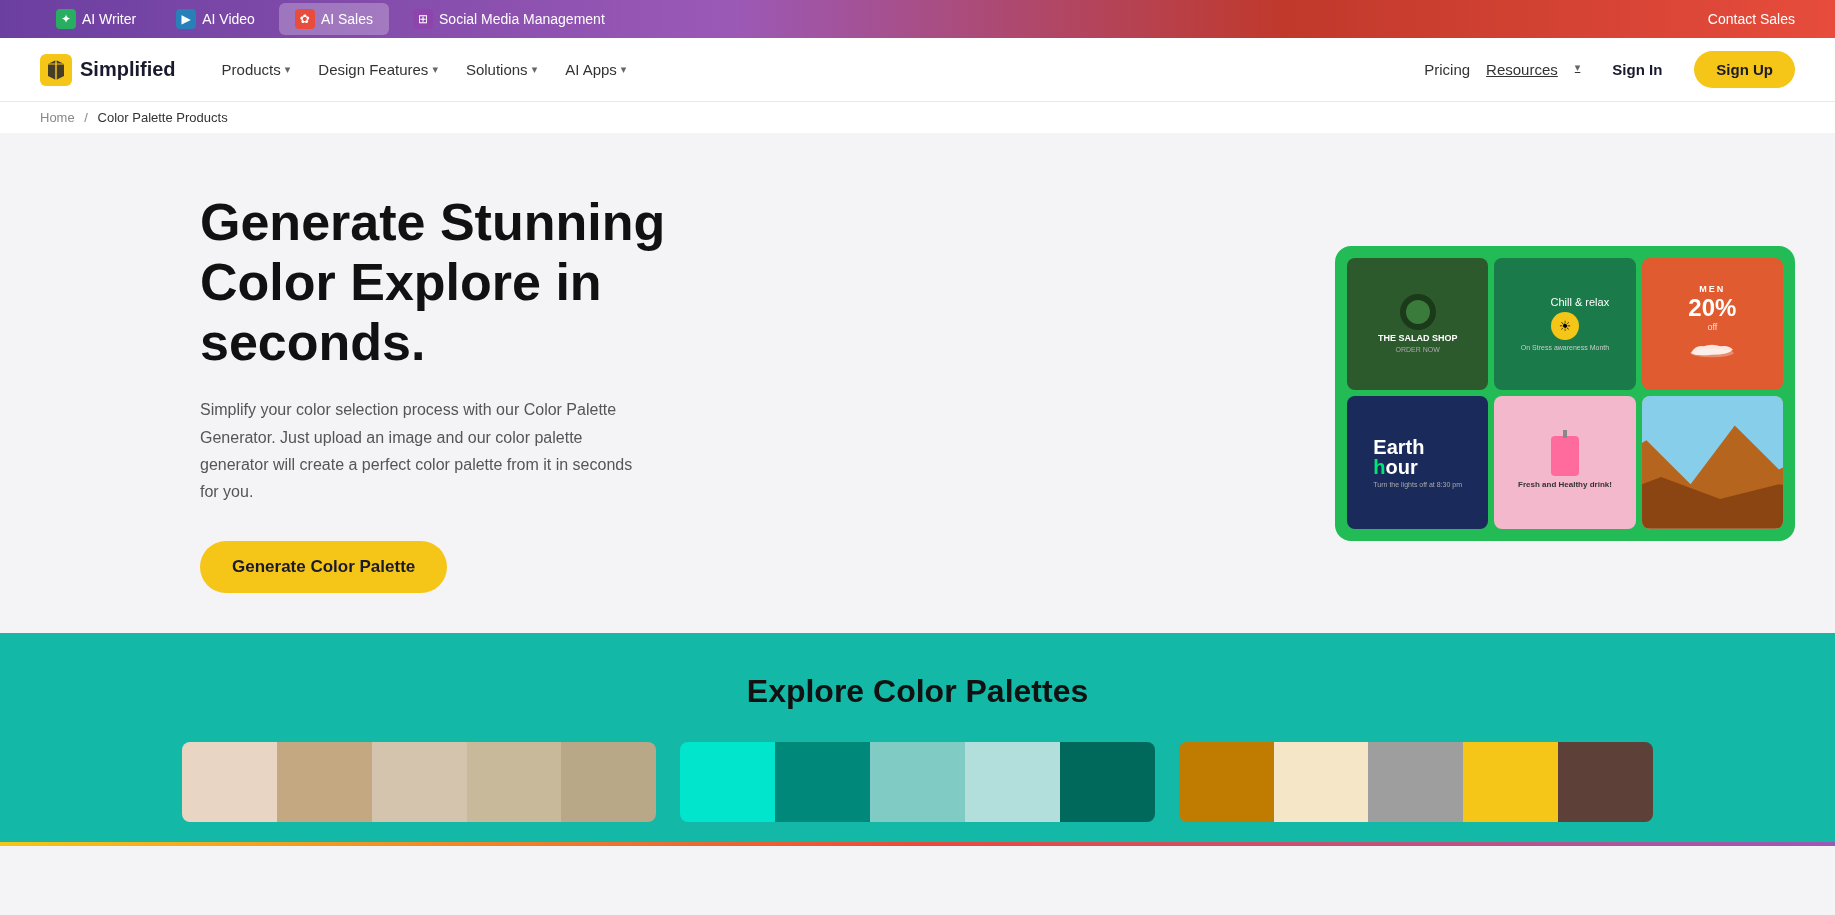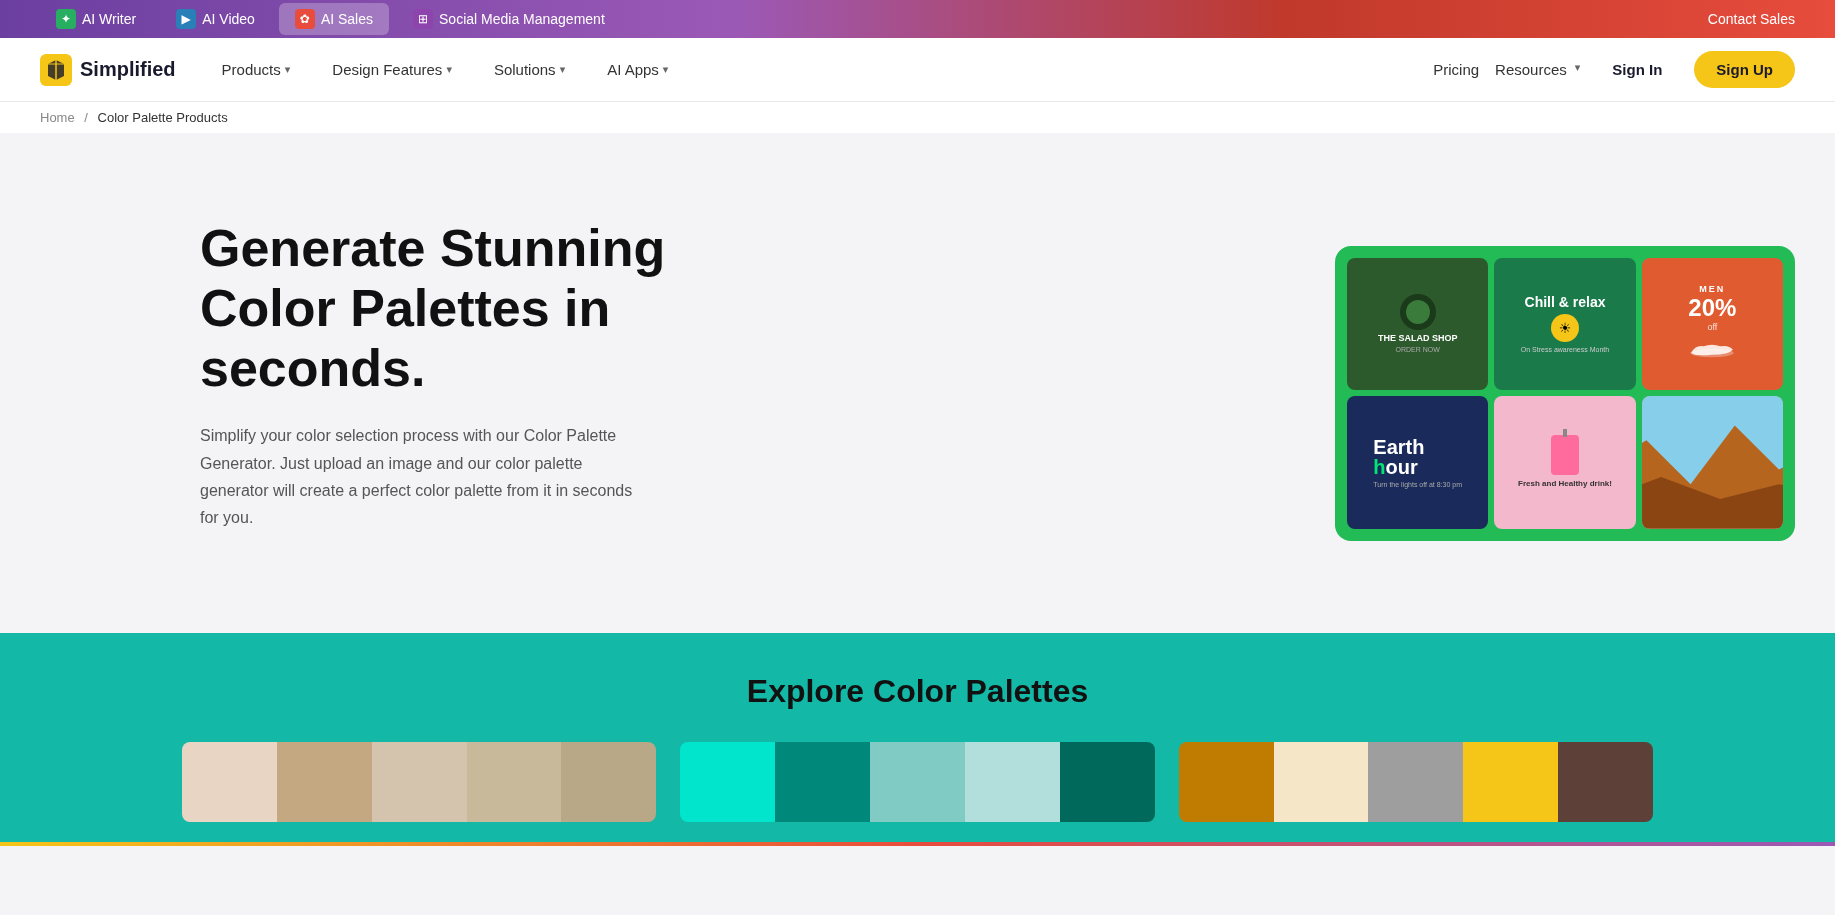--- a/index.html
+++ b/index.html
@@ -26,30 +26,30 @@
     .contact-sales { color: white; font-size: 14px; font-weight: 500; cursor: pointer; }
 
     
     .main-nav {
       background: white; display: flex; align-items: center;
       padding: 0 40px; height: 64px; border-bottom: 1px solid #e8e8e8;
       position: relative;
     }
     .logo { display: flex; align-items: center; gap: 8px; margin-right: 32px; cursor: pointer; }
     .logo-text { font-size: 20px; font-weight: 700; color: #1a1a2e; }
-    .nav-links { display: flex; align-items: center; gap: 14px; }
+    .nav-links { display: flex; align-items: center; gap: 0; }
     .nav-item {
       display: flex; align-items: center; gap: 4px;
       padding: 8px 14px; font-size: 15px; color: #333; cursor: pointer;
       border-radius: 6px; font-weight: 500;
     }
     .nav-chevron { font-size: 11px; color: #666; }
     .nav-right { margin-left: auto; display: flex; align-items: center; gap: 16px; }
     .pricing-link { font-size: 15px; color: #333; cursor: pointer; font-weight: 500; }
-    .resources-link { display: flex; align-items: flex-start; gap: 8px; font-size: 15px; color: #333; cursor: pointer; font-weight: 500; }
+    .resources-link { display: flex; align-items: flex-start; gap: 17px; font-size: 15px; color: #333; cursor: pointer; font-weight: 500; text-decoration: underline; }
     .sign-in-btn { font-size: 15px; color: #1a1a2e; cursor: pointer; font-weight: 600; padding: 8px 16px; }
     .sign-up-btn {
       background: #f5c518; color: #1a1a2e; font-weight: 700;
       border: none; padding: 10px 22px; border-radius: 24px;
       font-size: 15px; cursor: pointer;
     }
 
     
     .breadcrumb { padding: 8px 40px; font-size: 13px; color: #888; background: white; }
     .breadcrumb a { color: #888; text-decoration: none; }
@@ -183,39 +183,40 @@
 </nav>
 
 <div class="breadcrumb">
   <a href="#">Home</a>
   <span class="breadcrumb-sep">/</span>
   <span class="breadcrumb-current">Color Palette Products</span>
 </div>
 
 <section class="hero">
   <div class="hero-left">
-    <h1 class="hero-title">Generate Stunning Color Palettes in seconds.</h1>
+    <h1 class="hero-title">Generate Stunning Color Explore in seconds.</h1>
     <p class="hero-desc">Simplify your color selection process with our Color Palette Generator. Just upload an image and our color palette generator will create a perfect color palette from it in seconds for you.</p>
+    <button class="generate-btn">Generate Color Palette</button>
   </div>
   <div class="hero-right">
     <div class="collage">
 
       <div class="collage-cell" style="background:#2d5a2d;">
         <div style="padding:8px; text-align:center;">
           <div style="width:36px;height:36px;border-radius:50%;background:#1a3a1a;margin:0 auto 4px;display:flex;align-items:center;justify-content:center;">
             <div style="width:24px;height:24px;border-radius:50%;background:#3a7a3a;"></div>
           </div>
           <div style="font-size:9px;font-weight:900;color:white;line-height:1.1;">THE SALAD SHOP</div>
           <div style="font-size:7px;color:#aaa;margin-top:2px;">ORDER NOW</div>
         </div>
       </div>
 
       <div class="collage-cell" style="background:#1a7a4a;">
         <div style="padding:8px;text-align:center;">
-          <div style="font-size:14px;font-weight:700;color:white;">Chill &amp; relax</div>
+          <div style="font-size:11px;font-weight:400;color:white;text-align:right;">Chill &amp; relax</div>
           <div style="width:28px;height:28px;border-radius:50%;background:#f5c518;margin:4px auto;display:flex;align-items:center;justify-content:center;">
             <span style="font-size:14px;">☀</span>
           </div>
           <div style="font-size:7px;color:#ccc;line-height:1.2;">On Stress awareness Month</div>
         </div>
       </div>
 
       <div class="collage-cell" style="background:#e05c30;">
         <div style="padding:8px;text-align:center;">
           <div style="font-size:9px;font-weight:800;color:white;letter-spacing:2px;">MEN</div>

